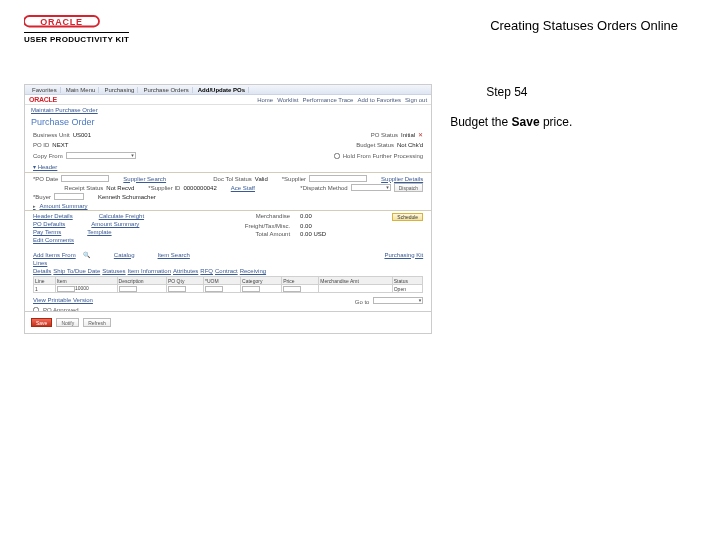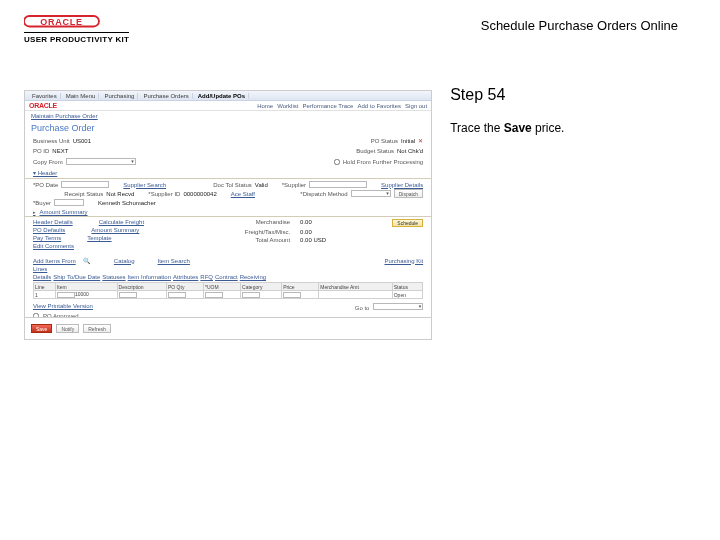--- a/index.html
+++ b/index.html
@@ -7,23 +7,23 @@
     .header { padding:14px 24px 2px; display:flex; justify-content:space-between; align-items:flex-start; }
     .brand { display:flex; flex-direction:column; }
     .brand-logo { height:16px; }
     .brand-logo svg { height:16px; }
     .brand-sub { font-size:8px; font-weight:bold; letter-spacing:.3px; margin-top:2px; border-top:1px solid #000; padding-top:2px; }
     .doc-title { font-size:13px; margin-top:4px; margin-right:18px; }
     .two-col { display:flex; gap:18px; padding:38px 24px 0; }
     .left { width:415px; }
     .right { width:250px; font-size:12px; line-height:1.35; }
     .right p { margin-bottom:14px; }
-    .step-label { font-size:16px; margin-bottom:14px; }
+    .step-label { font-size:12px; margin-bottom:14px;margin-left:36px; }
     
-    .shot { width:100%; height:250px; border:1px solid #ccc; background:#fff; font-size:6px; color:#5b5b5b; position:relative; overflow:hidden;margin-top:6px; }
+    .shot { width:100%; height:250px; border:1px solid #ccc; background:#fff; font-size:6px; color:#5b5b5b; position:relative; overflow:hidden; }
     .sh-top { height:10px; background:linear-gradient(#f2f5fa,#dfe6f2); border-bottom:1px solid #c9d3e3; display:flex; align-items:center; padding:0 4px; gap:2px; }
     .sh-top span { color:#3a3a3a; }
     .sh-tab { padding:0 3px; border-right:1px solid #c9d3e3; color:#4a4a4a; }
     .sh-tab.active { font-weight:bold; color:#000; }
     .sh-oracle { height:10px; background:#fff; border-bottom:1px solid #e0e0e0; display:flex; align-items:center; padding:0 4px; justify-content:space-between; }
     .sh-oracle-right { display:flex; gap:4px; }
     .sh-oracle-right span { color:#4b5c7d; }
     .oracle-txt { color:#d7232e; font-weight:bold; font-size:7px; letter-spacing:-.3px; }
     .sh-crumb { padding:2px 6px; color:#3a5a95; text-decoration:underline; font-size:6px; }
     .sh-title { color:#4a78c4; font-size:9px; padding:2px 6px; }
@@ -62,21 +62,21 @@
 <div class="header">
   <div class="brand">
     <div class="brand-logo">
       <svg viewBox="0 0 120 18" width="90" height="16">
         <rect x="0" y="1" width="100" height="14" rx="7" fill="none" stroke="#d7232e" stroke-width="2.4"></rect>
         <text x="50" y="13" text-anchor="middle" font-family="Arial" font-weight="bold" font-size="12" fill="#d7232e" letter-spacing="1">ORACLE</text>
       </svg>
     </div>
     <div class="brand-sub">USER PRODUCTIVITY KIT</div>
   </div>
-  <div class="doc-title">Schedule Purchase Orders Online</div>
+  <div class="doc-title">Creating Statuses Orders Online</div>
 </div>
 
 <div class="two-col">
   <div class="left">
 
     <div class="shot">
       <div class="sh-top">
         <span class="sh-tab">Favorites</span>
         <span class="sh-tab">Main Menu</span>
         <span class="sh-tab">Purchasing</span>
@@ -284,16 +284,16 @@
         <span class="sh-btn-red">Save</span>
         <span class="sh-btn">Notify</span>
         <span class="sh-btn">Refresh</span>
       </div>
     </div>
   </div>
 
   <div class="right">
     <p class="step-label">Step 54</p>
     <p>
-      <span>Trace the </span><b>Save</b><span> price.</span>
+      <span>Budget the </span><b>Save</b><span> price.</span>
     </p>
   </div>
 </div>
 
 </body></html>

